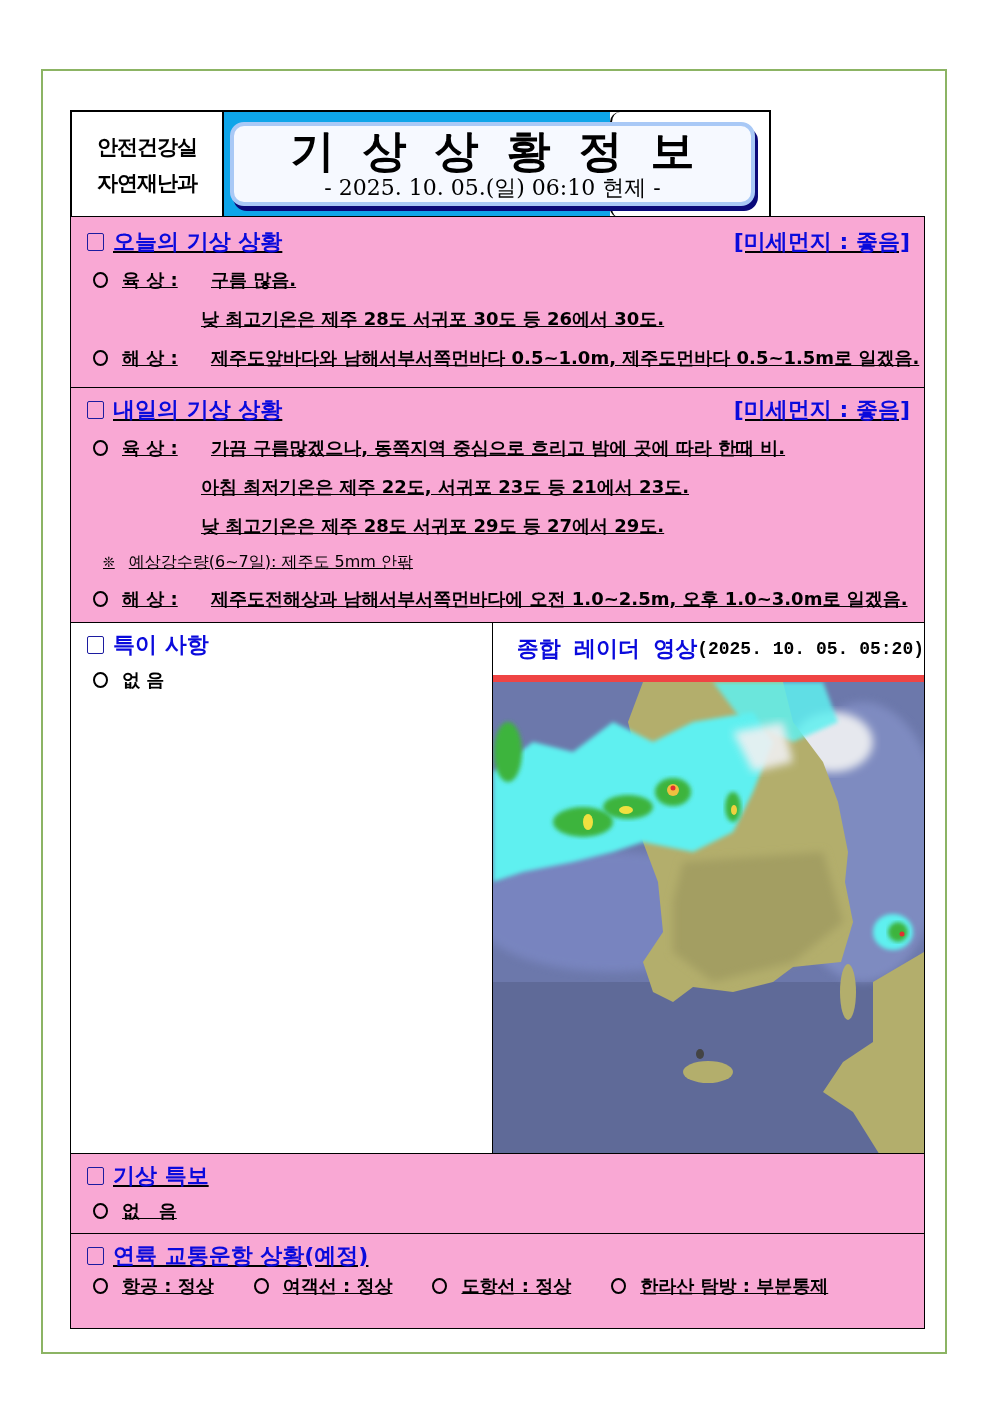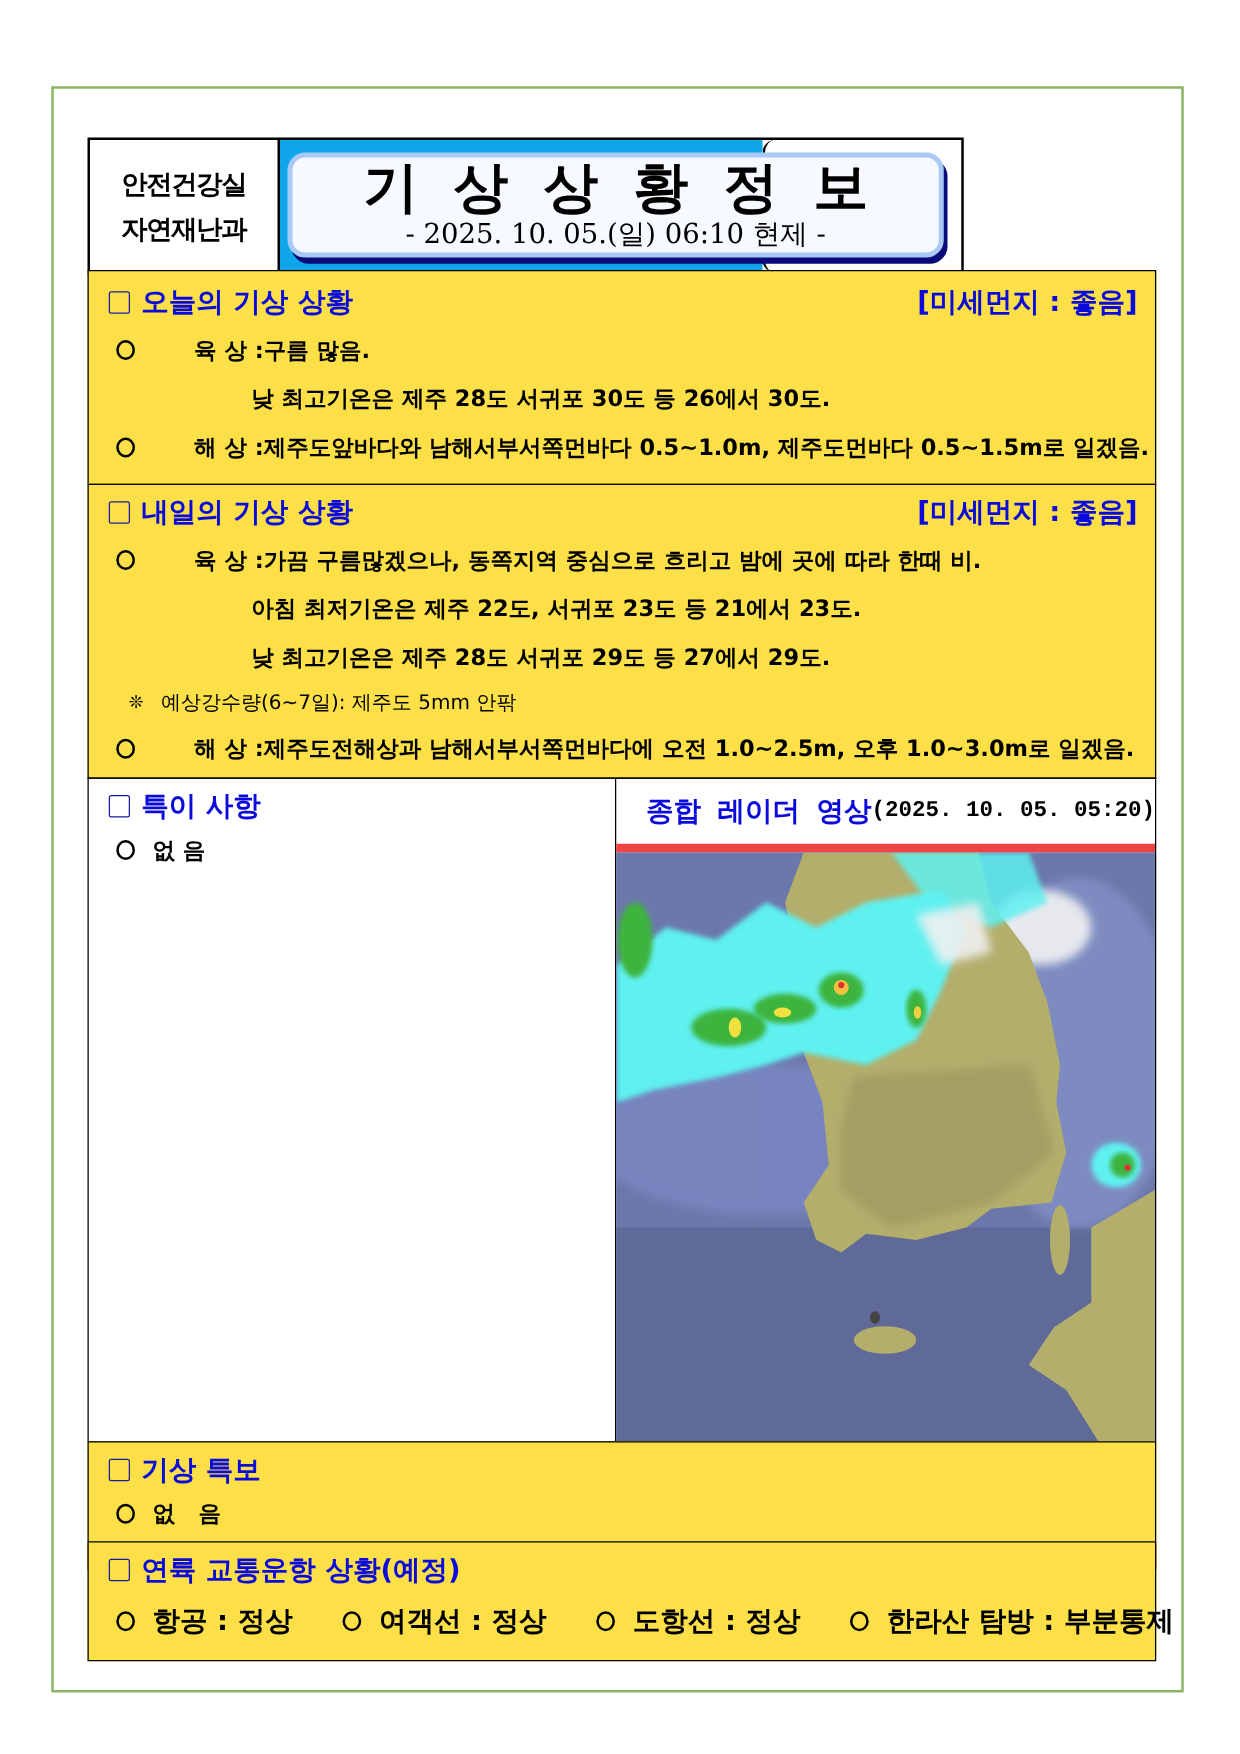--- a/index.html
+++ b/index.html
@@ -10,41 +10,41 @@
   .header { position: absolute; left: 70px; top: 95px; width: 701px; height: 110px; border: 2px solid #000; box-sizing: border-box; display: flex; background: #fff; margin-top: 15px; }
   .hdr-left { width: 150px; border-right: 2px solid #000; display: flex; flex-direction: column; justify-content: center; align-items: center; font-weight: bold; font-size: 21px; line-height: 36px; letter-spacing: -1px; }
   .hdr-center { flex: 1; background: #0ea5e9; position: relative; }
   .hdr-right { width: 157px; border-left: 2px solid #000; display: flex; flex-direction: column; justify-content: center; align-items: center; font-weight: bold; font-size: 21px; line-height: 36px; border-radius: 10px; }
   .hdr-right .l1 { letter-spacing: 6px; }
   .title-box { position: absolute; left: 6px; top: 10px; width: 525px; height: 84px; border-radius: 14px; background: #f6f9ff; border: 4px solid #a9c9f6; box-shadow: 3px 5px 0 #0a0a7a; box-sizing: border-box; text-align: center; }
   .title-main { font-size: 44px; font-weight: bold; letter-spacing: 28px; line-height: 50px; margin-top: 0px; padding-left: 28px; }
   .title-sub { font-family: "DejaVu Serif", "Liberation Serif", serif; font-size: 22px; line-height: 24px; letter-spacing: 0px; }
 
   
-  .section { position: absolute; left: 70px; width: 855px; border: 1px solid #000; box-sizing: border-box; background: #fde047; }
+  .section { position: absolute; left: 70px; width: 855px; border: 1px solid #000; box-sizing: border-box; background: #f9a8d4; text-decoration: underline; }
   .sec-head { display: flex; justify-content: space-between; align-items: center; color: #0a0adc; font-weight: bold; font-size: 22px; height: 36px; padding: 0 14px 0 16px; }
   .sec-title { display: flex; align-items: center; }
   .chk { display: inline-block; width: 17px; height: 18px; border: 1.5px solid #1c1ca0; border-radius: 2px; margin-right: 9px; box-sizing: border-box; }
   .pm { color: #0a0adc; }
-  .row { display: flex; font-size: 18px; font-weight: bold; height: 39px; align-items: center; padding-left: 22px; white-space: nowrap; text-align: right; }
+  .row { display: flex; font-size: 18px; font-weight: bold; height: 39px; align-items: center; padding-left: 22px; white-space: nowrap; }
   .circ { display: inline-block; width: 15px; height: 16px; border: 2px solid #000; border-radius: 50%; margin-right: 14px; box-sizing: border-box; }
   .lbl { width: 76px; letter-spacing: 0px; }
   .cont { padding-left: 130px; }
   .note { font-size: 16px; font-weight: normal; height: 34px; display: flex; align-items: center; padding-left: 32px; }
   .note .star { margin-right: 14px; font-size: 14px; }
 
   .split { position: absolute; left: 70px; top: 622px; width: 855px; height: 532px; border: 1px solid #000; box-sizing: border-box; display: flex; }
   .split-left { width: 423px; border-right: 1px solid #000; }
   .split-right { flex: 1; display: flex; flex-direction: column; }
   .radar-head { height: 52px; border-bottom: 7px solid #ef4444; display: flex; align-items: center; justify-content: flex-end; font-weight: bold; font-family: Liberation Mono, monospace; }
   .radar-head .rt { color: #0a0adc; font-size: 22px; }
   .radar-head .rd { font-size: 18px; }
   .radar { flex: 1; position: relative; overflow: hidden; background: #6c78ab; }
 
-  .traffic { display: flex; font-size: 22px; font-weight: bold; padding-left: 22px; height: 38px; align-items: flex-end; white-space: nowrap; }
+  .traffic { display: flex; font-size: 18px; font-weight: bold; padding-left: 22px; height: 38px; align-items: flex-start; white-space: nowrap; }
   .traffic .t-item { display: flex; align-items: center; margin-right: 40px; }
 </style>
 </head>
 <body>
 
 <div class="page-frame"></div>
 
 <div class="header">
   <div class="hdr-left">
     <span>안전건강실</span>

